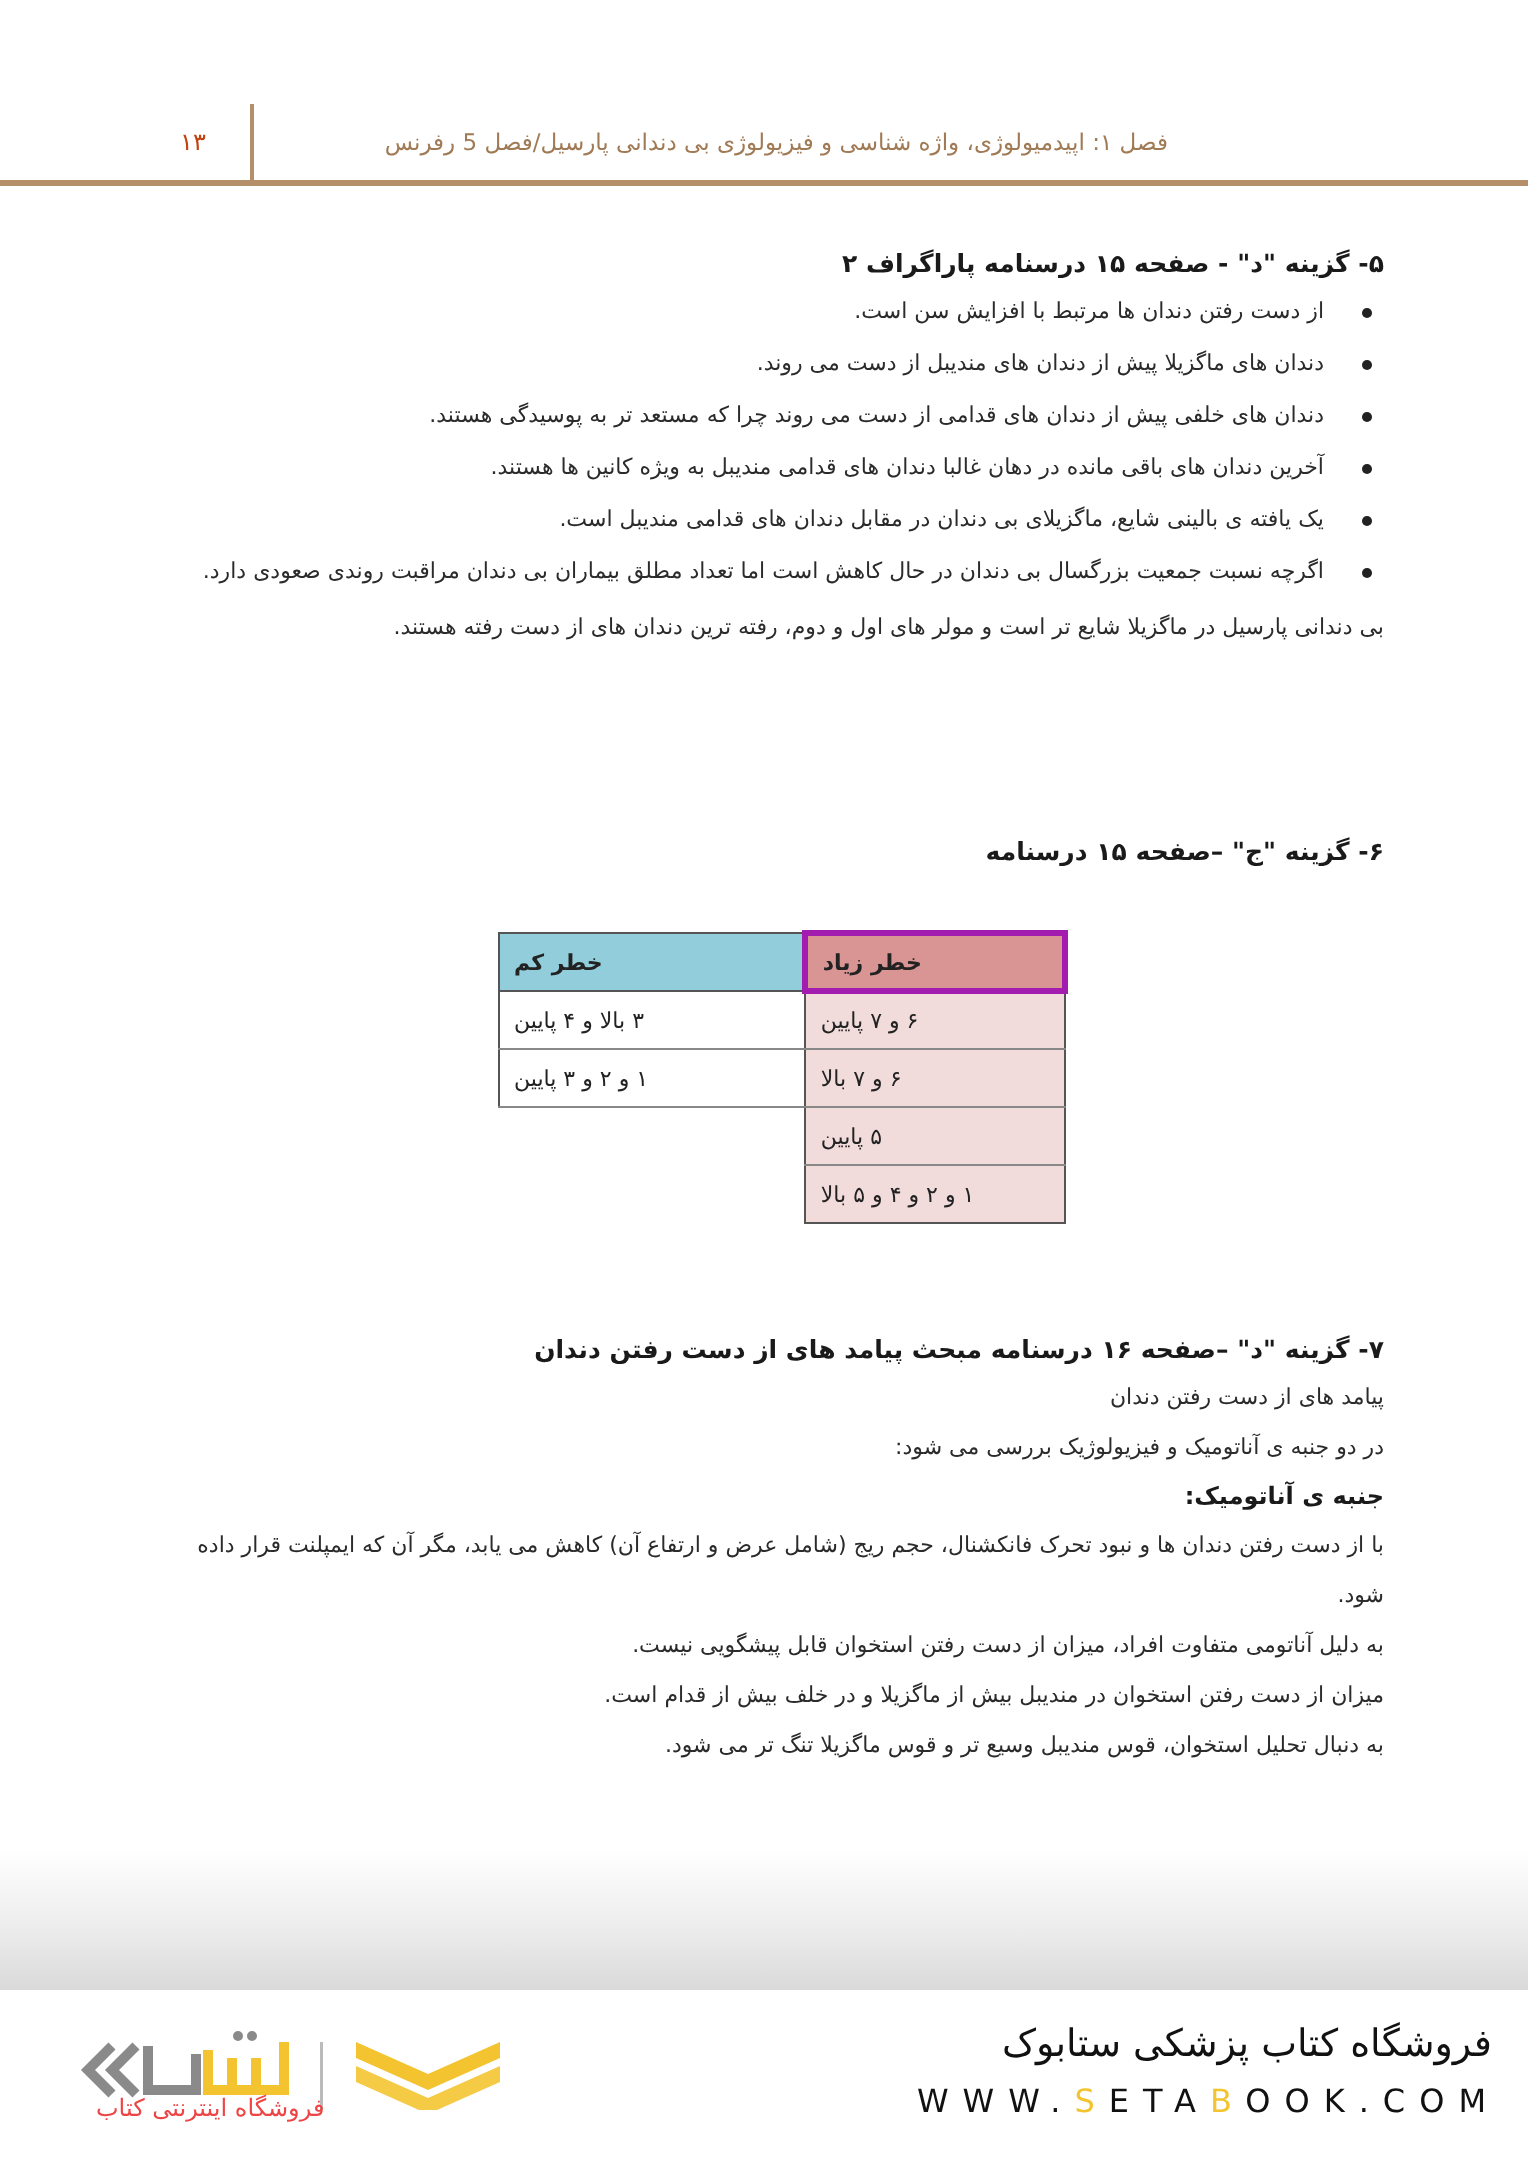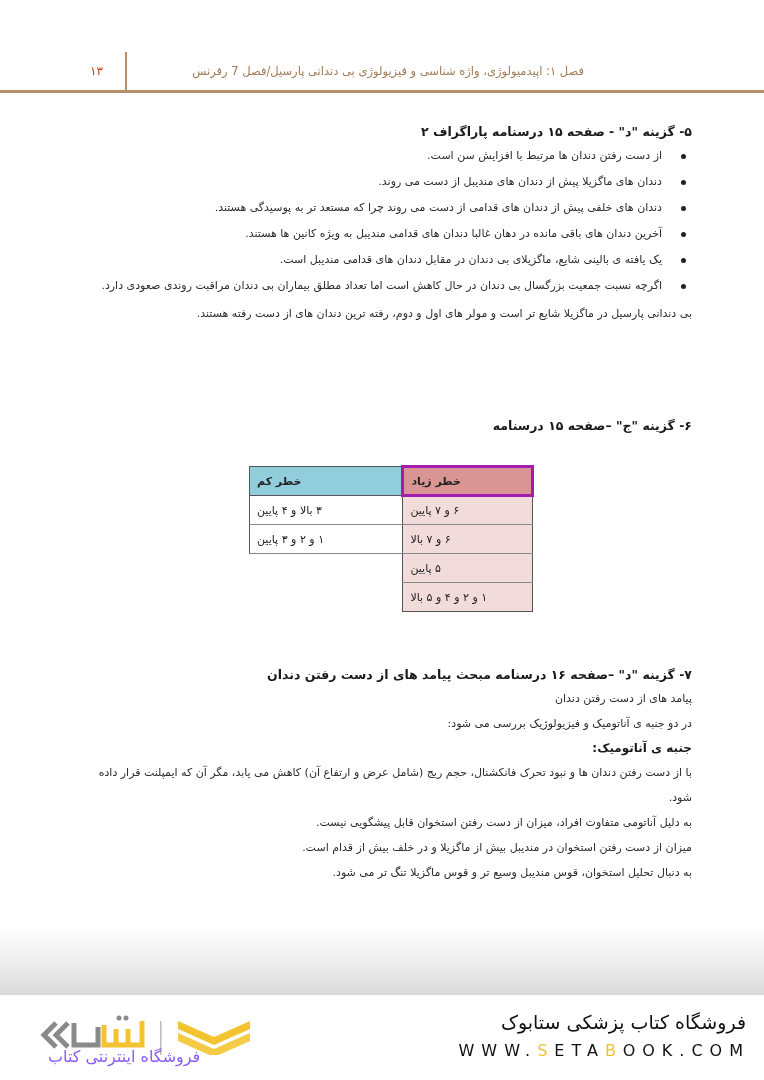--- a/index.html
+++ b/index.html
@@ -28,29 +28,29 @@
     .td-low { background:#fff; border:1px solid #555; border-bottom-color:#888; }
     .td-empty { border:none; background:transparent; }
 
     .bottom-fade { position:absolute; left:0; top:925px; width:764px; height:70px;
       background:linear-gradient(to bottom, rgba(255,255,255,0) 0%, #e9e9e9 65%, #d9d9d9 100%); }
     .footer { position:absolute; left:0; top:995px; width:764px; height:85px; background:#fff; }
     .store-name { position:absolute; right:18px; top:16px; font-size:19px; color:#111; direction:rtl; white-space:nowrap; }
     .store-url { position:absolute; right:14px; top:46px; font-size:16px; letter-spacing:7px; color:#111; font-family:"DejaVu Sans", sans-serif; white-space:nowrap; }
     .store-url .acc { color:#f4c430; }
     .logo { position:absolute; left:38px; top:20px; width:260px; height:60px; }
-    .logo-sub { position:absolute; left:48px; top:52px; font-size:16px; color:#8b5cf6; direction:rtl; white-space:nowrap; }
+    .logo-sub { position:absolute; left:48px; top:52px; font-size:12px; color:#ef4444; direction:rtl; white-space:nowrap; }
   </style>
 </head>
 <body>
 
 <div class="header">
   <span class="page-number">۱۳</span>
   <div class="header-divider"></div>
-  <span class="running-title">فصل ۱: اپیدمیولوژی، واژه شناسی و فیزیولوژی بی دندانی پارسیل/فصل 7 رفرنس</span>
+  <span class="running-title">فصل ۱: اپیدمیولوژی، واژه شناسی و فیزیولوژی بی دندانی پارسیل/فصل 5 رفرنس</span>
   <div class="header-rule"></div>
 </div>
 
 <div class="content" style="top:124px;">
   <div class="q-title">۵- گزینه "د" - صفحه ۱۵ درسنامه پاراگراف ۲</div>
   <ul class="bullets">
     <li><span class="dot"></span><span>از دست رفتن دندان ها مرتبط با افزایش سن است.</span></li>
     <li><span class="dot"></span><span>دندان های ماگزیلا پیش از دندان های مندیبل از دست می روند.</span></li>
     <li><span class="dot"></span><span>دندان های خلفی پیش از دندان های قدامی از دست می روند چرا که مستعد تر به پوسیدگی هستند.</span></li>
     <li><span class="dot"></span><span>آخرین دندان های باقی مانده در دهان غالبا دندان های قدامی مندیبل به ویژه کانین ها هستند.</span></li>

